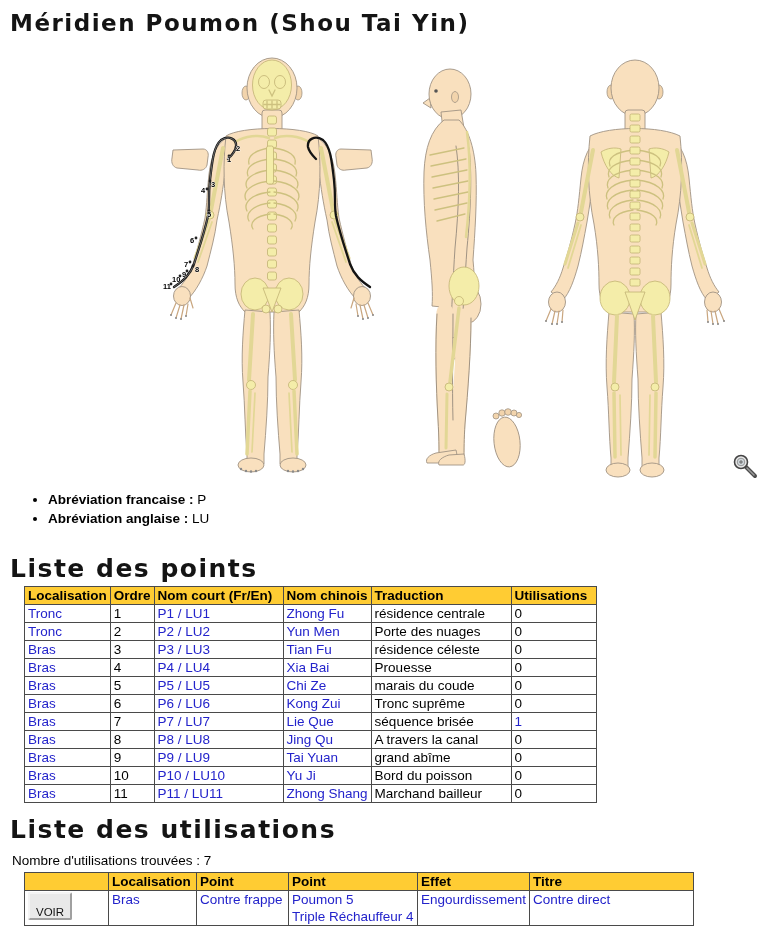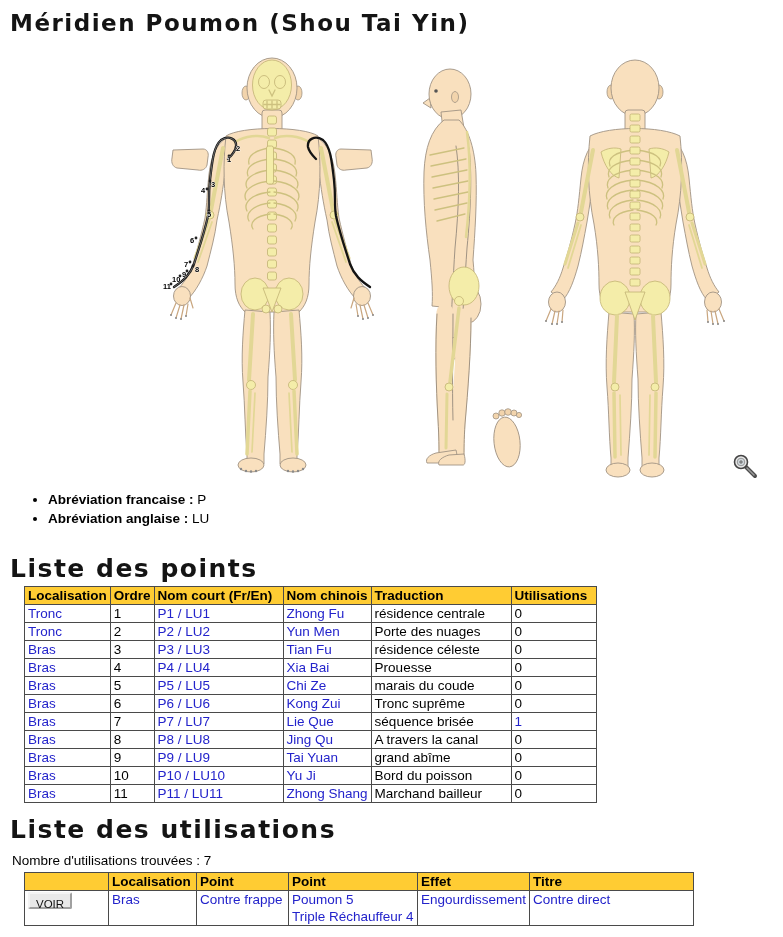--- a/index.html
+++ b/index.html
@@ -34,21 +34,21 @@
   table.data-table th, table.data-table td {
     border:1px solid #4a4a4a; padding:0 3px; height:17px;
     line-height:17px; text-align:left; overflow:hidden; white-space:nowrap;
   }
   table.data-table th { background:var(--header-bg,#FFCC33); font-weight:bold; }
   #usages-table tbody td { vertical-align:top; white-space:normal; }
   .lnk { color:var(--link,#2323CB); text-decoration:none; cursor:pointer; }
   .voir-btn {
     font-family:"Liberation Sans", sans-serif; font-size:11.5px; color:#111;
     background:#e9e9e9; border:2px outset #f4f4f4; border-radius:2px;
-    padding:4px 6px; height:17px; margin:1px 0; cursor:pointer;
+    padding:12px 6px; height:17px; margin:1px 0; cursor:pointer;
   }
 
   
   .skin  { fill:#F9E0BE; stroke:#A09383; stroke-width:0.9; stroke-linejoin:round; }
   .skin2 { fill:#F2D4AC; stroke:#A09383; stroke-width:0.8; }
   .bone  { fill:#F4EDA9; stroke:#C2B374; stroke-width:0.8; stroke-linejoin:round; }
   .bline { stroke:#CDC17F; stroke-width:1.3; fill:none; stroke-linecap:round; }
   .bthick{ stroke:#E2D795; fill:none; stroke-linecap:round; }
   .merid { stroke:#141414; stroke-width:2.3; fill:none; stroke-linecap:round; }
   .merid2{ stroke:#8f8f8f; stroke-width:0.7; fill:none; stroke-linecap:round; }

